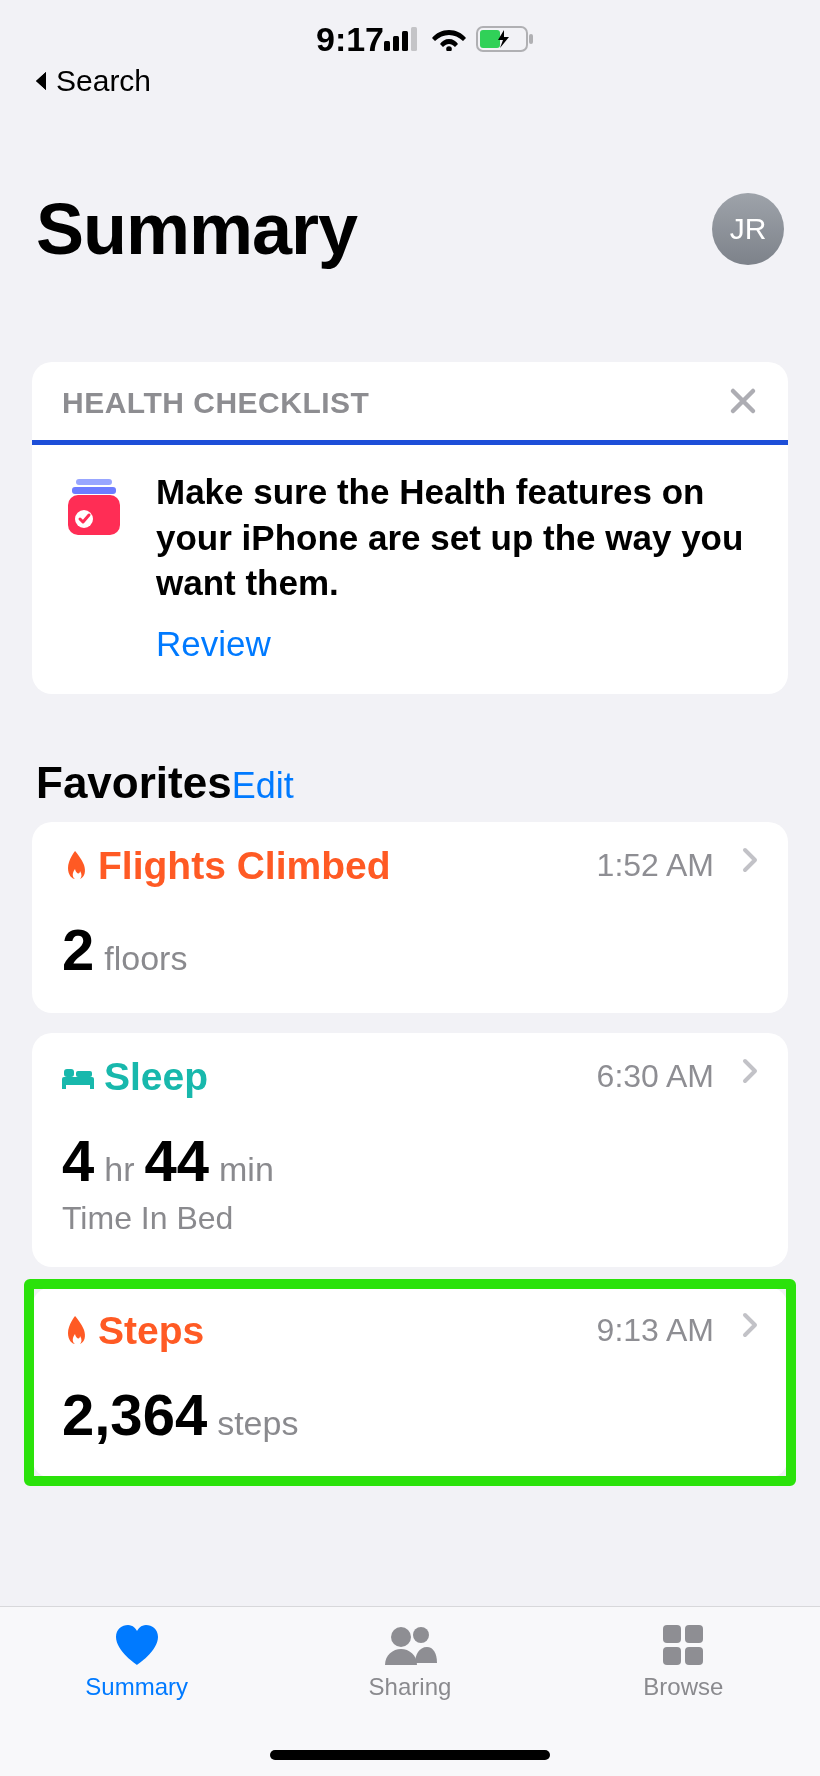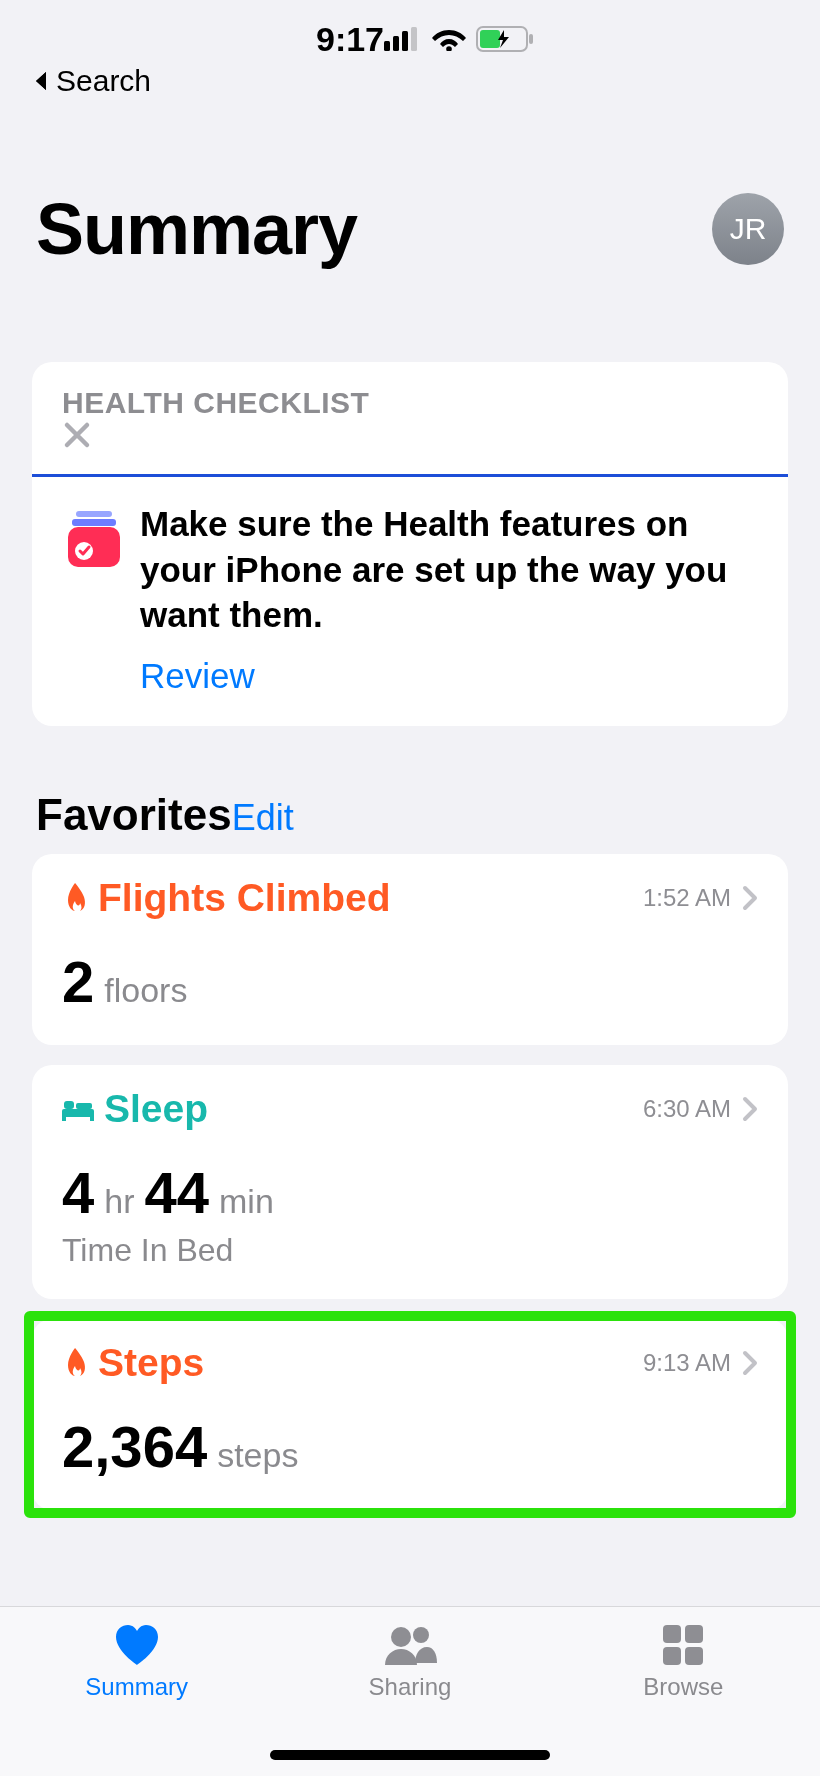--- a/index.html
+++ b/index.html
@@ -45,47 +45,46 @@
   }
   
   .card {
     background: #fff;
     border-radius: 20px;
     margin: 0 32px;
   }
   
   .checklist { margin-top: 68px; }
   .checklist-header {
-    display: flex; justify-content: space-between; align-items: flex-start;
+    display: flex; justify-content: space-between; align-items: flex-end;
     padding: 24px 30px 20px 30px;
-    border-bottom: 3px solid #1d4ed8;
-    flex-direction: column;
+    border-bottom: 5px solid #1d4ed8;
   }
   .checklist-title {
     font-size: 30px; font-weight: 700; color: #8d8d91; letter-spacing: 0.5px;
   }
   .close-icon { color: #adadb3; }
-  .checklist-body { display: flex; padding: 24px 30px 30px 30px; gap: 14px; }
+  .checklist-body { display: flex; padding: 24px 30px 30px 30px; gap: 30px; }
   .checklist-icon-wrap { flex-shrink: 0; padding-top: 6px; }
   .checklist-text { font-size: 35px; font-weight: 600; line-height: 1.3; }
   .review-link { color: #007aff; font-size: 35px; font-weight: 400; margin-top: 18px; display: inline-block; }
   
   .favs-header {
     display: flex; justify-content: flex-start; align-items: baseline;
     padding: 64px 36px 14px 36px;
   }
   .favs-title { font-size: 44px; font-weight: 800; }
   .edit-link { font-size: 36px; color: #007aff; }
   
   .fav-card { margin-bottom: 20px; padding: 22px 30px 30px 30px; position: relative; }
   .fav-top { display: flex; justify-content: space-between; align-items: center; }
   .fav-category { display: flex; align-items: center; gap: 10px; font-size: 39px; font-weight: 700; }
   .fav-category.orange { color: #ff5a24; }
   .fav-category.teal { color: #18b8ac; }
-  .fav-time-wrap { display: flex; align-items: center; gap: 11px; color: #8e8e93; font-size: 24px; }
+  .fav-time-wrap { display: flex; gap: 28px; color: #8e8e93; font-size: 32px; }
   .fav-value-row { margin-top: 28px; display: flex; align-items: baseline; gap: 6px; }
   .fav-number { font-size: 58px; font-weight: 700; }
   .fav-unit { font-size: 34px; color: #8a8a8e; margin-left: 4px; }
   .fav-sub { font-size: 32px; color: #8a8a8e; margin-top: 6px; }
   .highlight-box {
     position: absolute; inset: -8px;
     border: 10px solid #2be20b; border-radius: 6px;
     pointer-events: none;
   }
   .steps-wrap { position: relative; margin: 0 32px; }

